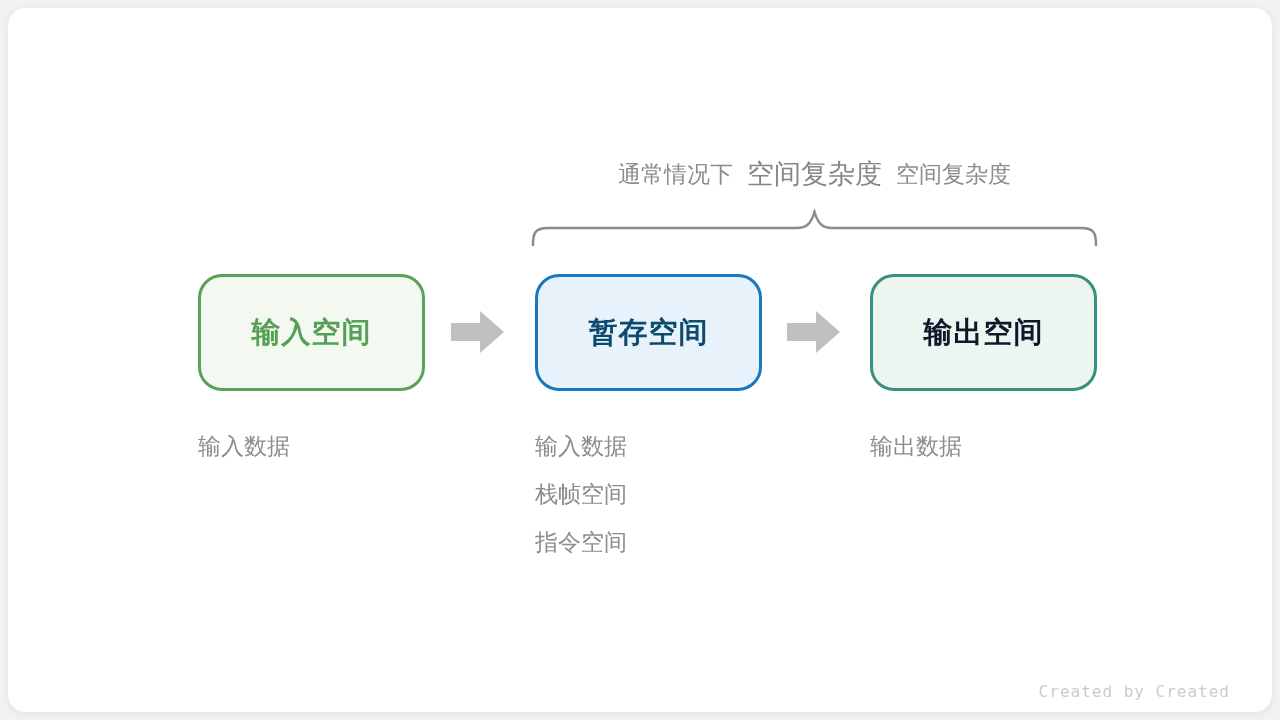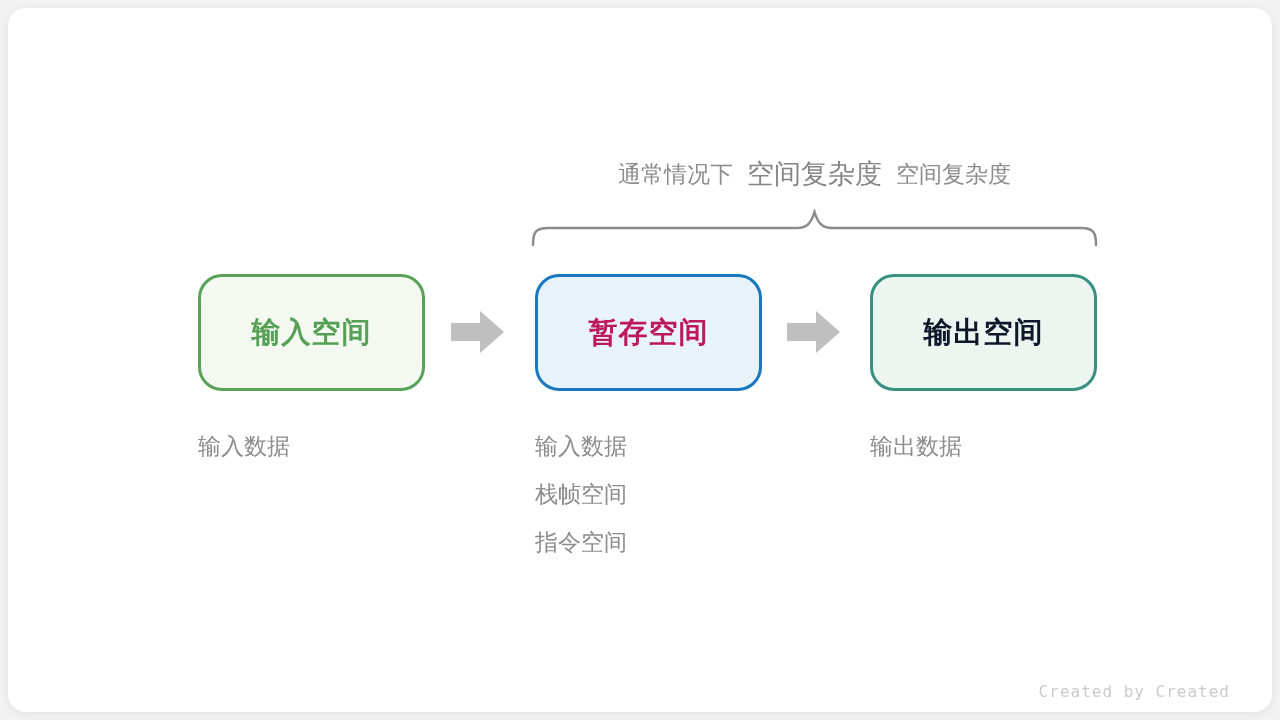--- a/index.html
+++ b/index.html
@@ -52,21 +52,21 @@
     border: 3px solid;
     display: flex;
     align-items: center;
     justify-content: center;
     font-size: 29px;
     font-weight: bold;
     letter-spacing: 1px;
     font-family: Liberation Mono, monospace;
   }
   .box-input  { left: 190px; border-color: #5AA15A; background: #F3F9F0; color: #55A055; }
-  .box-temp   { left: 527px; border-color: #1878C0; background: #E8F2FB; color: #be185d; }
+  .box-temp   { left: 527px; border-color: #1878C0; background: #E8F2FB; color: #0c4a6e; }
   .box-output { left: 862px; border-color: #389180; background: #EDF5F1; color: #0f172a; }
   
   .arrow {
     position: absolute;
     top: 302px;
     width: 54px; height: 44px;
   }
   .arrow-1 { left: 443px; }
   .arrow-2 { left: 779px; }
   

